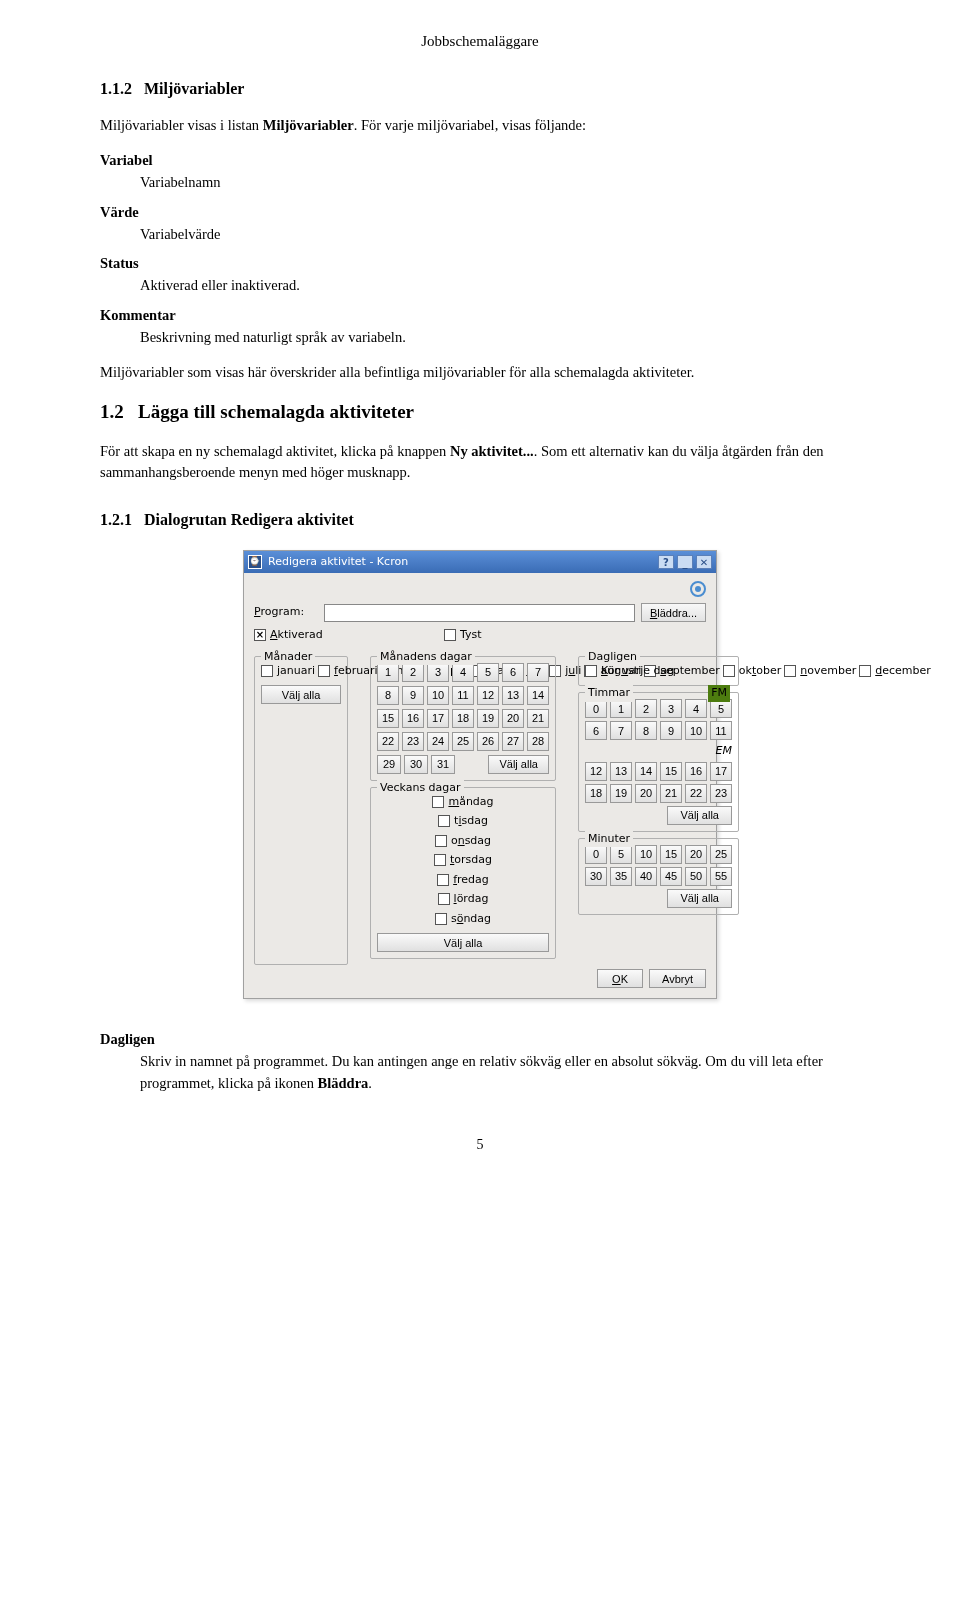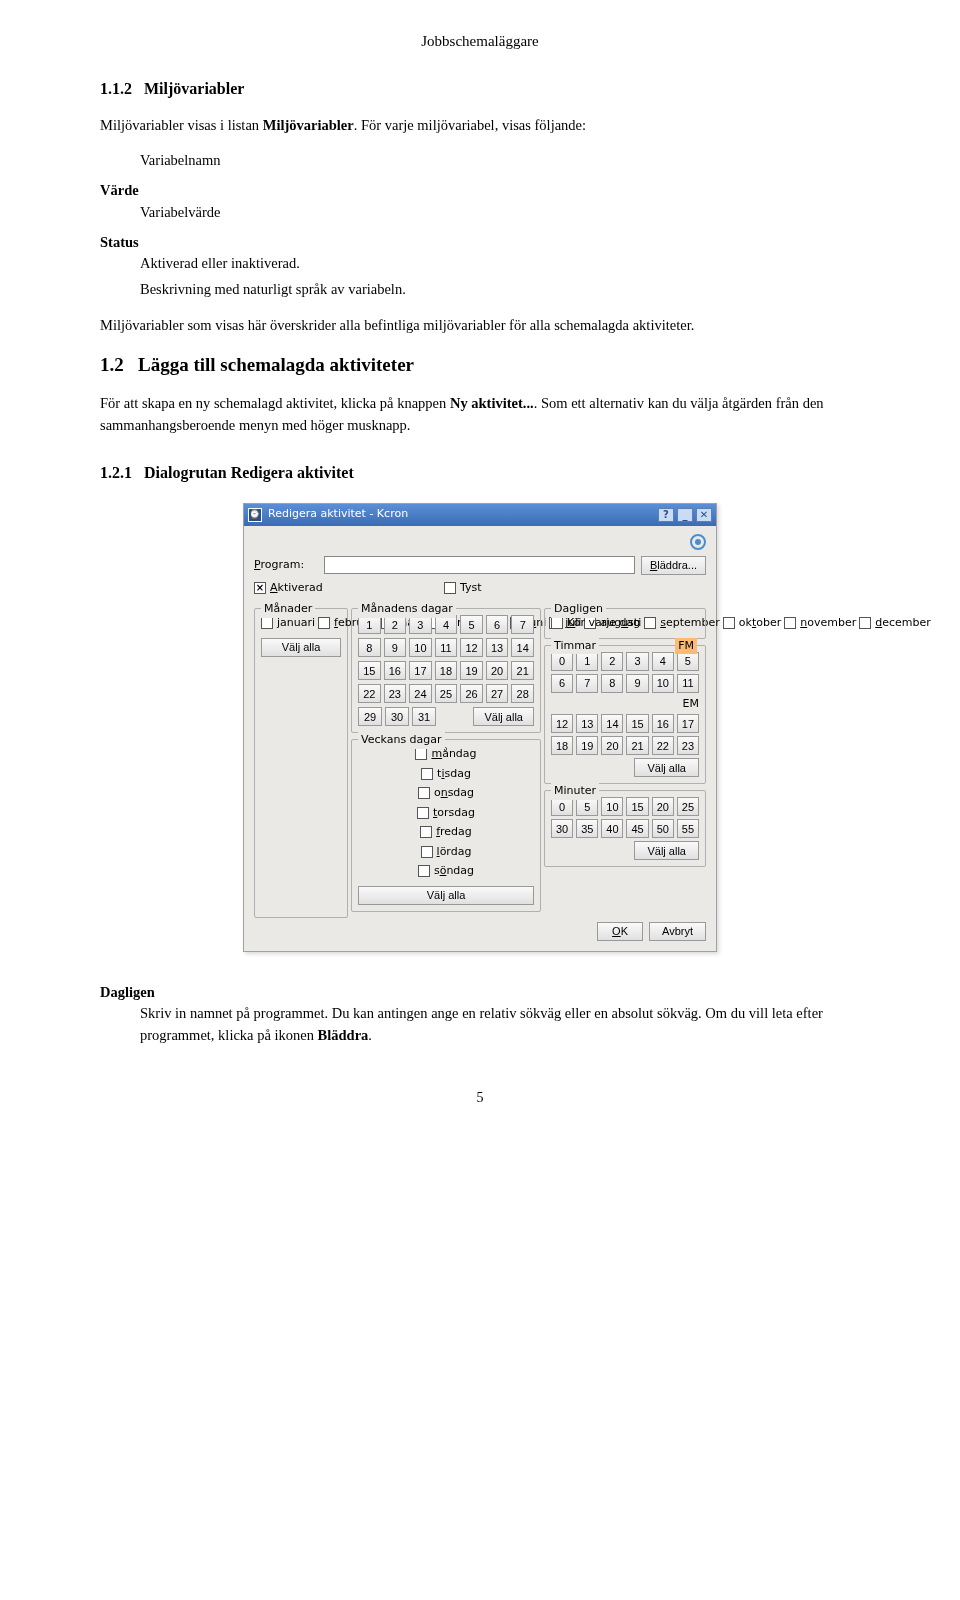--- a/index.html
+++ b/index.html
@@ -66,64 +66,66 @@
   position:relative;
   margin-top:6px;
 }
 .group-legend {
   position:absolute;
   top:-8px; left:6px;
   background:#ebe9e6;
   padding:0 3px;
   font-size:11px;
 }
-.fm-label { position:absolute; top:-8px; right:8px; background:#fdba74; padding:0 3px; font-size:11px; }
-.cols { display:flex; gap:3px; }
+.fm-label { position:absolute; top:-8px; right:8px; background:#4d7c0f; padding:0 3px; font-size:11px; }
+.cols { display:flex; gap:22px; }
 .col-months { width:94px; }
 .col-middle { width:190px; }
 .col-right { flex:1; }
 .month-list { display:flex; flex-direction:row; gap:3px; margin-bottom:6px; }
 .small-btn {
   height:19px; min-width:22px; padding:0 4px;
   border:1px solid #999;
   background:linear-gradient(#fafafa,#e0e0e0);
   font-size:11px;
   display:inline-flex; align-items:center; justify-content:center;
 }
 .wide-btn { width:100%; }
 .day-grid { display:grid; grid-template-columns:repeat(7,1fr); gap:3px; margin-bottom:4px; }
 .select-all-row { display:flex; justify-content:flex-end; margin-top:3px; }
 .select-all-mid { display:flex; align-items:flex-end; gap:6px; }
 .select-all-mid .spacer { flex:1; }
 .weekday-list { display:flex; flex-direction:column; gap:3px;align-items:center; }
 .hours-grid { display:grid; grid-template-columns:repeat(6,1fr); gap:3px; }
-.em-row { text-align:right; font-size:11px; margin:3px 0 2px 0; }
+.em-row { text-align:right; font-size:11px; margin:3px 0 2px 0;font-style:italic; }
 .minutes-grid { display:grid; grid-template-columns:repeat(6,1fr); gap:3px; }
 .footer-btns { display:flex; justify-content:flex-end; gap:6px; margin-top:10px; }
 .ulchar { text-decoration: underline; }
 </style>
 </head>
 <body>
 
 <div class="header-title">Jobbschemaläggare</div>
 
 <div class="h3">
   <span>1.1.2</span>&nbsp;&nbsp;&nbsp;<span>Miljövariabler</span>
 </div>
 
 <p class="para">
   <span>Miljövariabler visas i listan </span><span class="bold">Miljövariabler</span><span>. För varje miljövariabel, visas följande:</span>
 </p>
 
 <div class="dl">
+  <div class="dt">Variabel</div>
   <div class="dd">Variabelnamn</div>
   <div class="dt">Värde</div>
   <div class="dd">Variabelvärde</div>
   <div class="dt">Status</div>
   <div class="dd">Aktiverad eller inaktiverad.</div>
+  <div class="dt">Kommentar</div>
   <div class="dd">Beskrivning med naturligt språk av variabeln.</div>
 </div>
 
 <p class="para">Miljövariabler som visas här överskrider alla befintliga miljövariabler för alla schemalagda aktiviteter.</p>
 
 <div class="h2">
   <span>1.2</span>&nbsp;&nbsp;&nbsp;<span>Lägga till schemalagda aktiviteter</span>
 </div>
 
 <p class="para">

